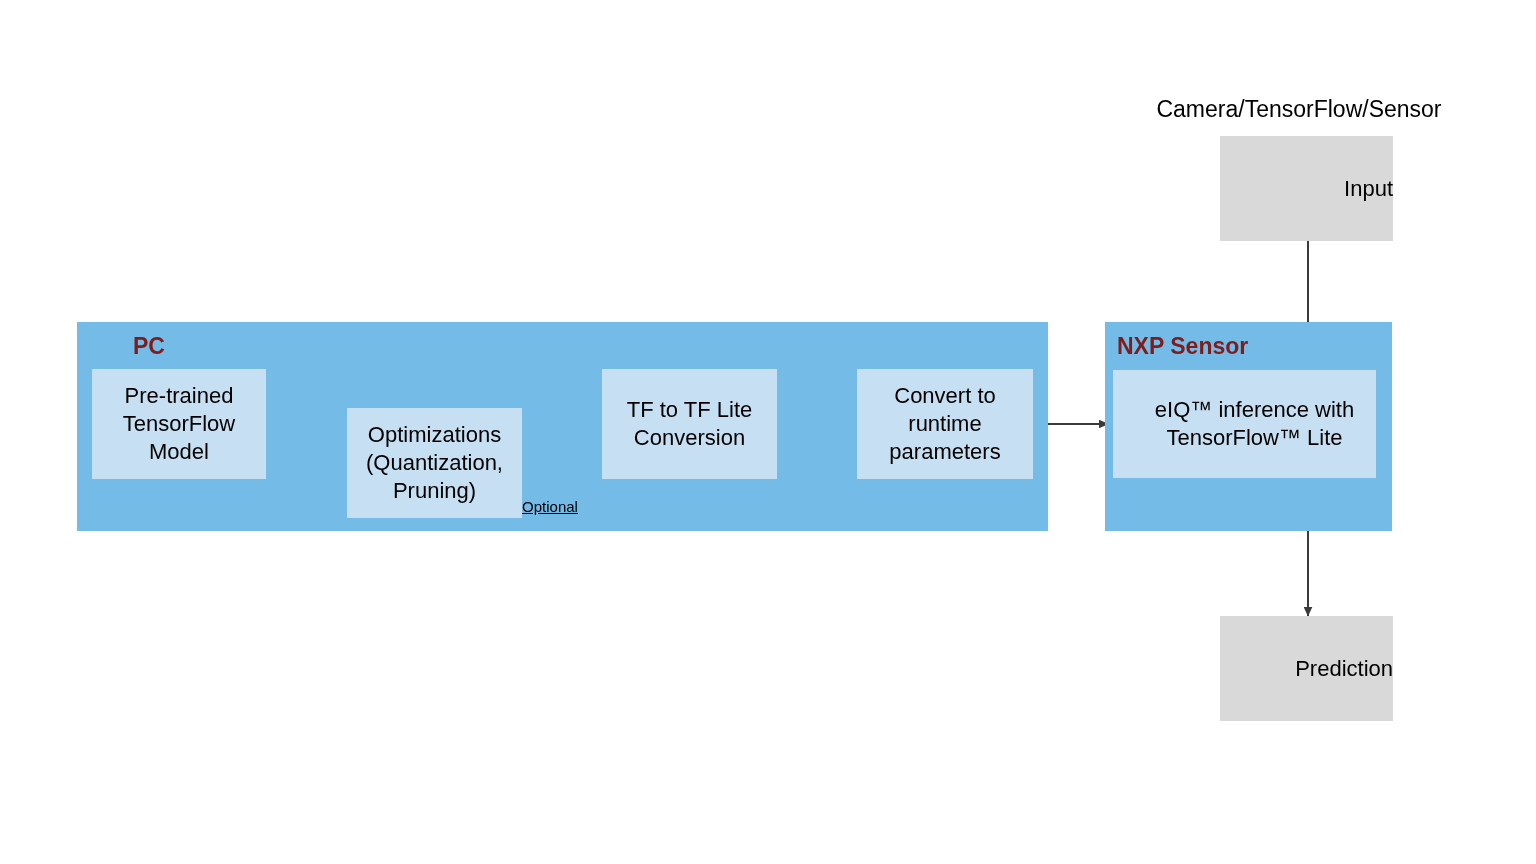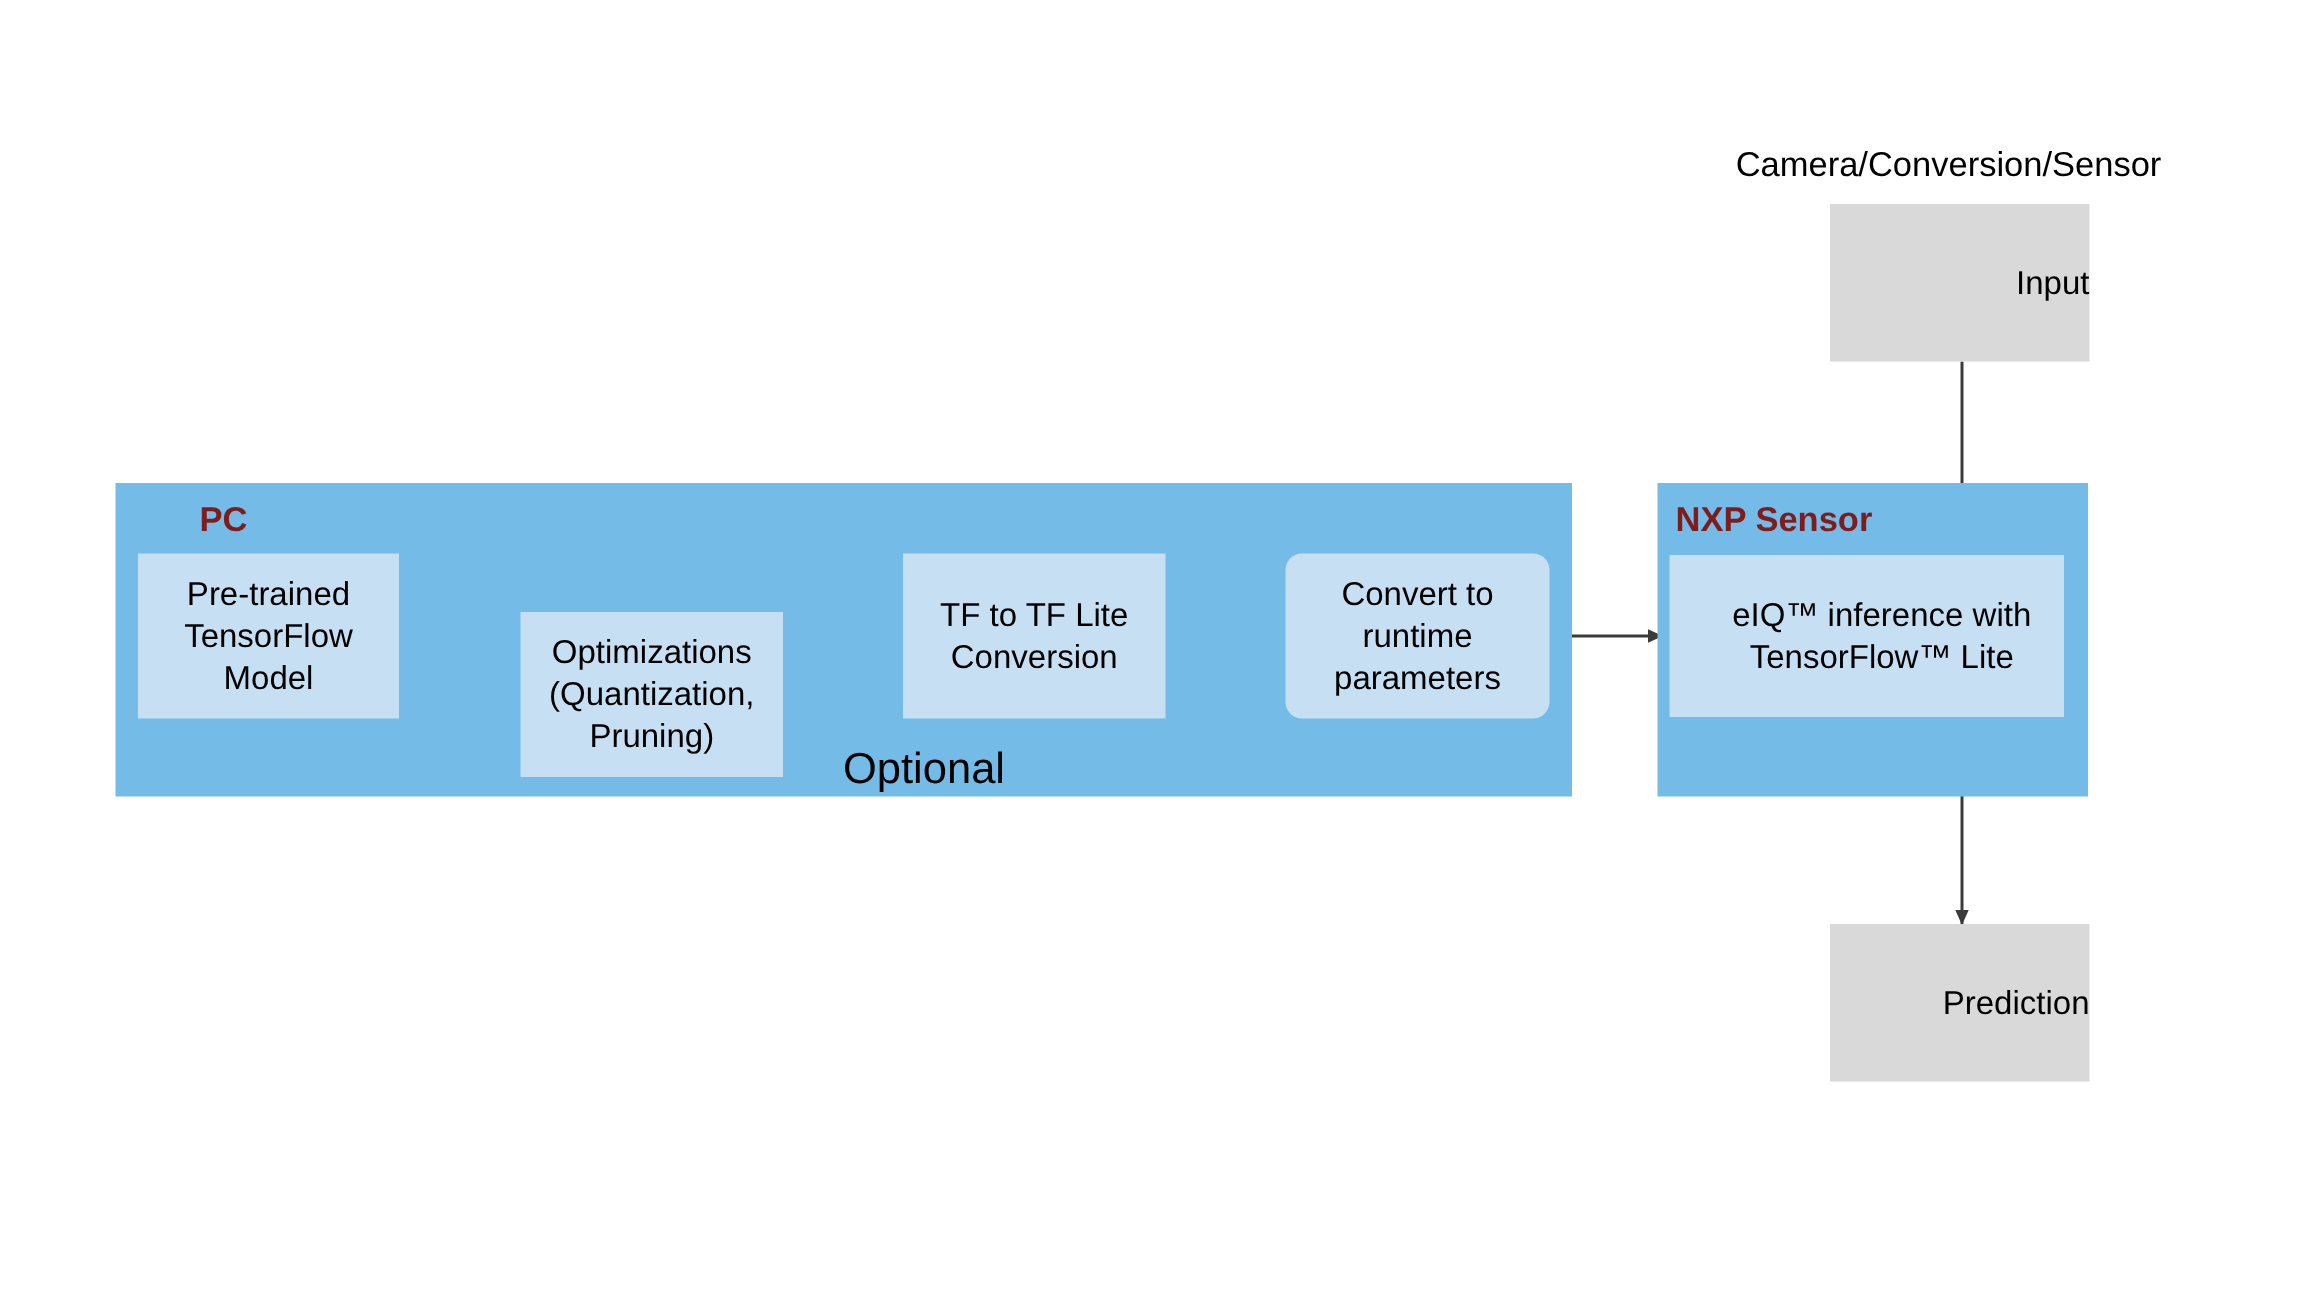--- a/index.html
+++ b/index.html
@@ -29,25 +29,26 @@
   .group-title {
     position: absolute;
     font-weight: bold;
     font-size: 23px;
     line-height: 1;
     color: #7f1d1d;
     white-space: nowrap;
   }
   .group-footer {
     position: absolute;
-    font-size: 29px;
+    font-size: 15px;
     line-height: 1;
     color: #000000;
-    text-align: right;
+    text-align: center;
     white-space: nowrap;
+    text-decoration: underline;
   }
 
   
   .step-box {
     position: absolute;
     background: #c6dff2;
     box-sizing: border-box;
     display: flex;
     align-items: center;
     justify-content: center;
@@ -110,21 +111,21 @@
 
     <line x1="777" y1="424" x2="850" y2="424" stroke="#3a3a3a" stroke-width="2" marker-end="url(#ah)"></line>
 
     <line x1="1033" y1="424" x2="1108" y2="424" stroke="#3a3a3a" stroke-width="2" marker-end="url(#ah)"></line>
 
     <line x1="1308" y1="241" x2="1308" y2="369" stroke="#3a3a3a" stroke-width="2" marker-end="url(#ah)"></line>
 
     <line x1="1308" y1="479" x2="1308" y2="616" stroke="#3a3a3a" stroke-width="2" marker-end="url(#ah)"></line>
   </svg>
 
-  <div class="caption" style="left:1134px; top:98px; width:330px;">Camera/Conversion/Sensor</div>
+  <div class="caption" style="left:1134px; top:98px; width:330px;">Camera/TensorFlow/Sensor</div>
 
   <div class="io-box" style="left:1220px; top:136px; width:173px; height:105px;">
     <span>Input</span>
   </div>
 
   <div class="group-box" style="left:77px; top:322px; width:971px; height:209px;">
   </div>
   <div class="group-title" style="left:133px; top:335px;">PC</div>
   <div class="group-footer" style="left:430px; top:499px; width:240px;">Optional</div>
 
@@ -133,21 +134,21 @@
   </div>
 
   <div class="step-box" style="left:347px; top:369px; width:175px; height:110px;margin-top:39px;">
     <span>Optimizations (Quantization, Pruning)</span>
   </div>
 
   <div class="step-box" style="left:602px; top:369px; width:175px; height:110px;">
     <span>TF to TF Lite Conversion</span>
   </div>
 
-  <div class="step-box" style="left:857px; top:369px; width:176px; height:110px;border-radius:11px;">
+  <div class="step-box" style="left:857px; top:369px; width:176px; height:110px;">
     <span>Convert to runtime parameters</span>
   </div>
 
   <div class="group-box" style="left:1105px; top:322px; width:287px; height:209px;">
   </div>
   <div class="group-title" style="left:1117px; top:335px;">NXP Sensor</div>
 
   <div class="step-box" style="left:1113px; top:370px; width:263px; height:108px;padding-left:24px;">
     <span>eIQ™ inference with TensorFlow™ Lite</span>
   </div>

